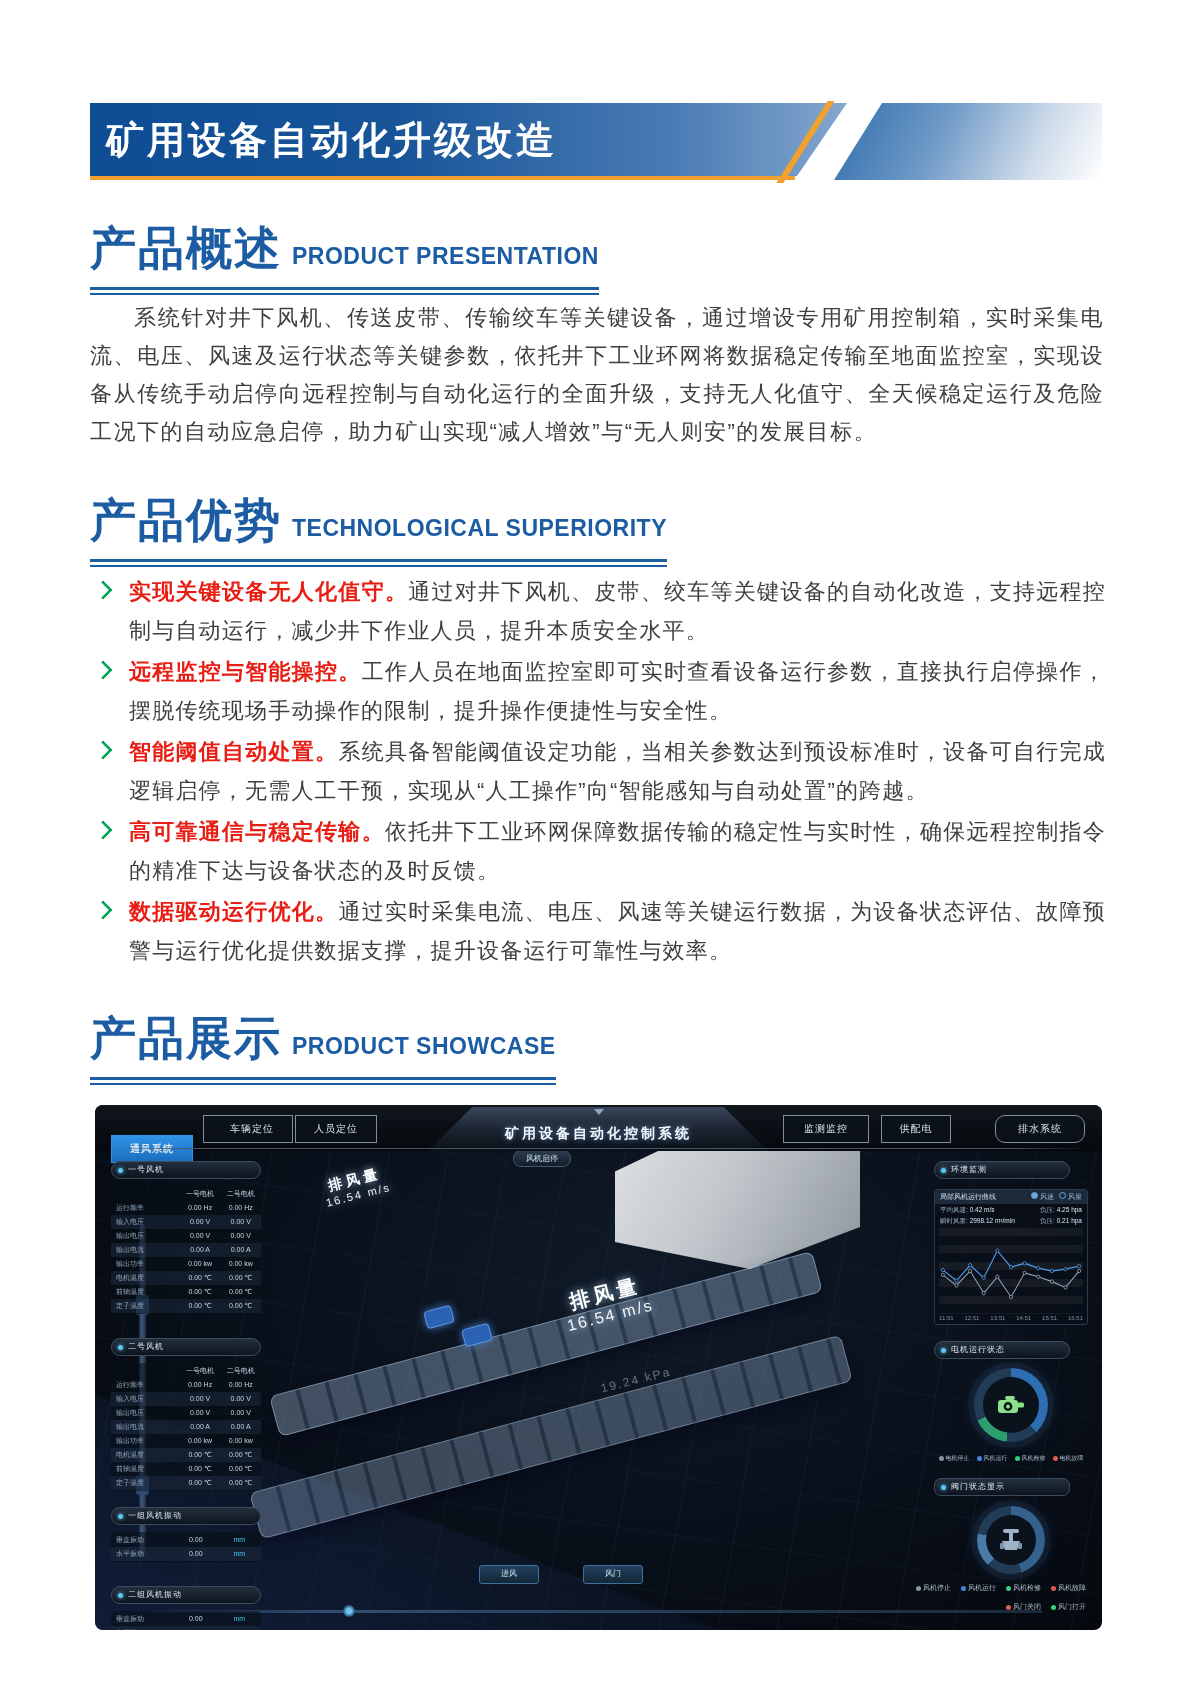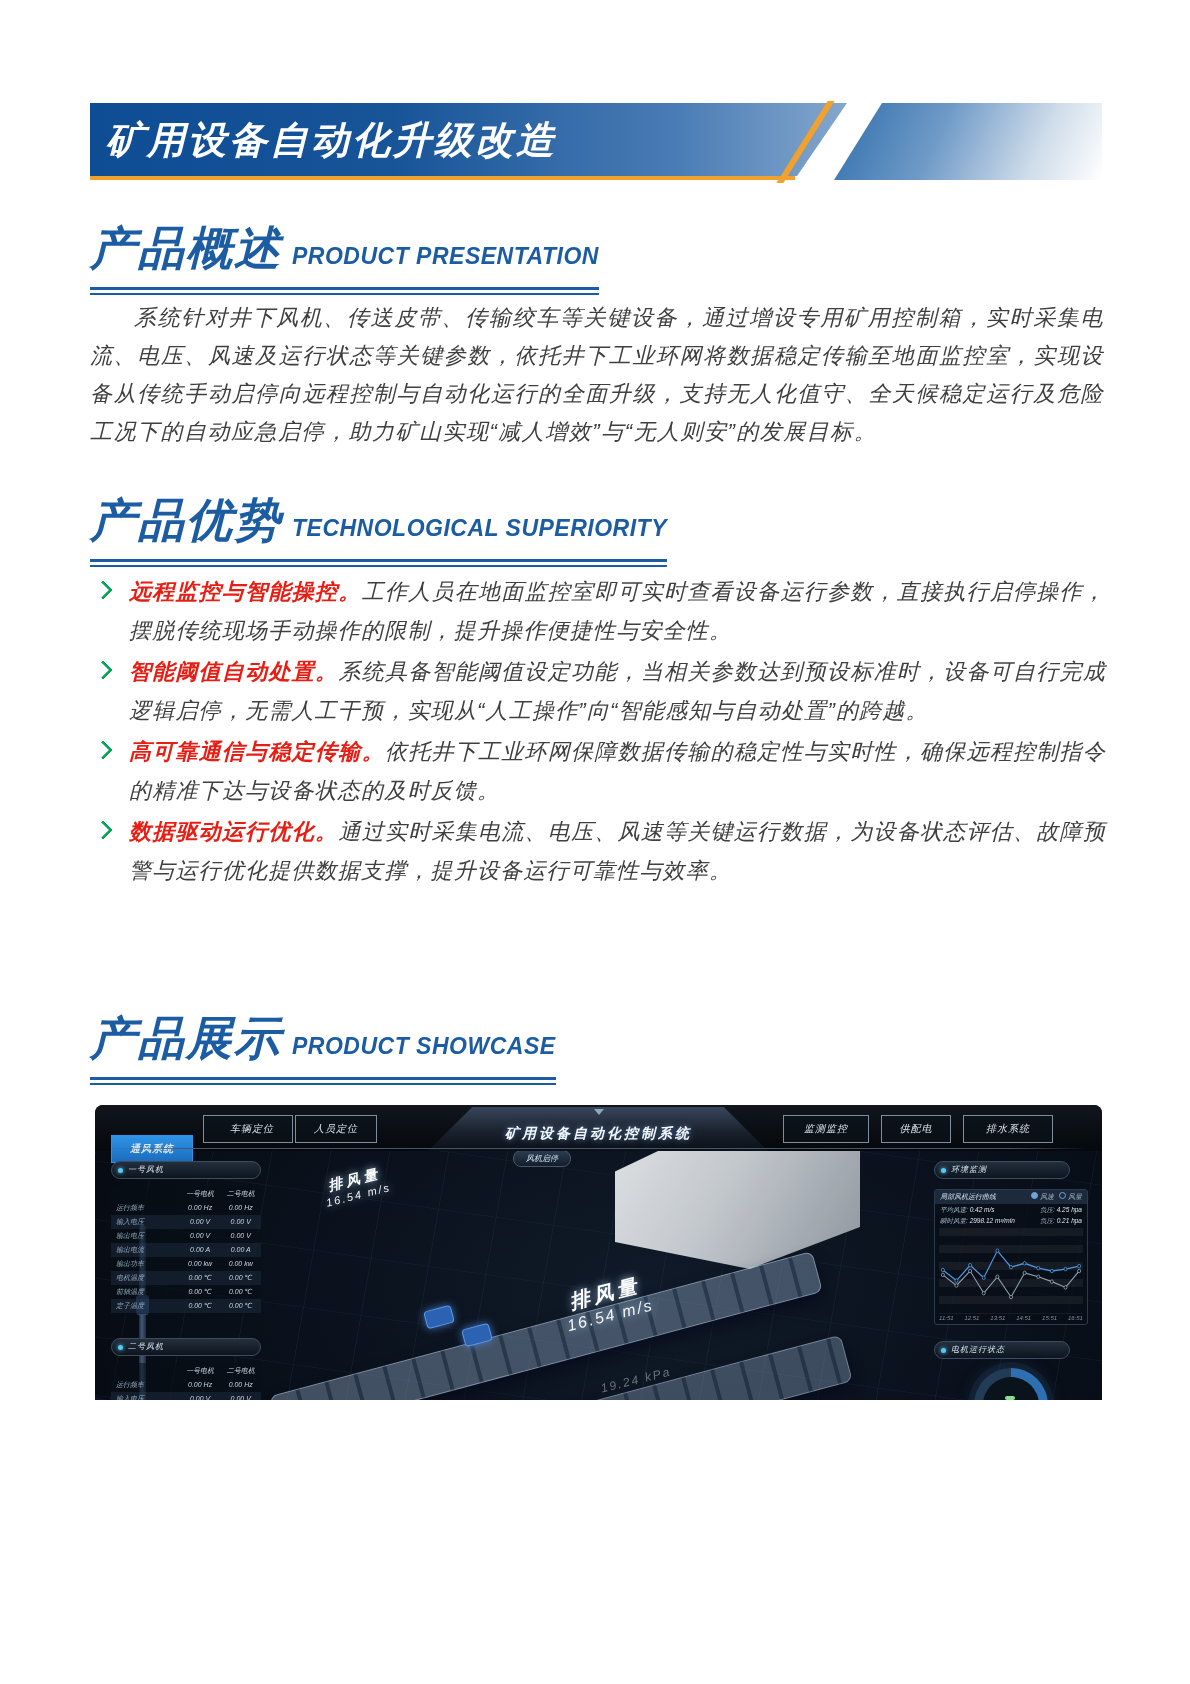--- a/index.html
+++ b/index.html
@@ -1,17 +1,17 @@
 <!DOCTYPE html>
 <html><head>
 <meta charset="utf-8">
 <style>
   html,body{margin:0;padding:0;background:#ffffff;}
-  .page{position:relative;width:1190px;height:1400px;background:#ffffff;overflow:hidden;
-        font-family:"Liberation Sans","DejaVu Sans",sans-serif;color:#404040;font-style:italic;}
+  .page{position:relative;width:1190px;height:1684px;background:#ffffff;overflow:hidden;
+        font-family:"Liberation Sans","DejaVu Sans",sans-serif;color:#404040;}
 
   
   .banner{position:absolute;left:90px;top:103px;width:1012px;height:77px;}
   .banner-bar{position:absolute;left:0;top:0;width:100%;height:73px;
       background:linear-gradient(90deg,#0e4c94 0%,#175498 30%,#4a7cb5 58%,#9db9d8 82%,#d9e4ef 100%);
       clip-path:polygon(0 0,757px 0,707px 100%,0 100%);}
   .banner-title{position:absolute;left:16px;top:12px;font-size:38px;font-weight:800;color:#ffffff;letter-spacing:3px;}
   .banner-underline{position:absolute;left:0;top:73px;width:705px;height:4px;background:#f2a12c;}
   .banner-diag{position:absolute;left:712px;top:-2px;width:7px;height:82px;background:#f2a12c;transform:skewX(-32deg);}
   .banner-right{position:absolute;left:740px;top:0;width:272px;height:77px;
@@ -152,20 +152,24 @@
     <span class="zh">产品概述</span><span class="en">PRODUCT PRESENTATION</span>
     <div class="sec-rule"></div>
   </div>
   <div class="overview-text">系统针对井下风机、传送皮带、传输绞车等关键设备，通过增设专用矿用控制箱，实时采集电流、电压、风速及运行状态等关键参数，依托井下工业环网将数据稳定传输至地面监控室，实现设备从传统手动启停向远程控制与自动化运行的全面升级，支持无人化值守、全天候稳定运行及危险工况下的自动应急启停，助力矿山实现“减人增效”与“无人则安”的发展目标。</div>
 
   <div class="sec-head" style="top:490px;">
     <span class="zh">产品优势</span><span class="en">TECHNOLOGICAL SUPERIORITY</span>
     <div class="sec-rule"></div>
   </div>
   <div class="adv">
+    <div class="adv-item">
+      <span class="chev"></span>
+      <span class="lead">实现关键设备无人化值守。</span><span>通过对井下风机、皮带、绞车等关键设备的自动化改造，支持远程控制与自动运行，减少井下作业人员，提升本质安全水平。</span>
+    </div>
 
     <div class="adv-item">
       <span class="chev"></span>
       <span class="lead">远程监控与智能操控。</span><span>工作人员在地面监控室即可实时查看设备运行参数，直接执行启停操作，摆脱传统现场手动操作的限制，提升操作便捷性与安全性。</span>
     </div>
 
     <div class="adv-item">
       <span class="chev"></span>
       <span class="lead">智能阈值自动处置。</span><span>系统具备智能阈值设定功能，当相关参数达到预设标准时，设备可自行完成逻辑启停，无需人工干预，实现从“人工操作”向“智能感知与自动处置”的跨越。</span>
     </div>
@@ -218,21 +222,21 @@
 
     <div class="topbar">
       <div class="navbtn active" style="left:16px;width:80px;">通风系统</div>
       <div class="navbtn" style="left:108px;width:80px;padding-left:8px;">车辆定位</div>
       <div class="navbtn" style="left:200px;width:80px;">人员定位</div>
       <div class="emblem"></div>
       <div class="emblem-notch"></div>
       <div class="emblem-title">矿用设备自动化控制系统</div>
       <div class="navbtn" style="left:688px;width:84px;">监测监控</div>
       <div class="navbtn" style="left:786px;width:68px;">供配电</div>
-      <div class="navbtn" style="left:868px;width:88px;">排水系统</div>
+      <div class="navbtn" style="left:900px;width:88px;border-radius:10px;">排水系统</div>
       <div class="topbar-line"></div>
     </div>
 
     <div class="left-panel">
       <div class="pill">一号风机</div>
       <div class="tbl">
         <div class="tbl-head">
           <div class="c-label"></div>
           <div class="c-v">一号电机</div>
           <div class="c-v">二号电机</div>

